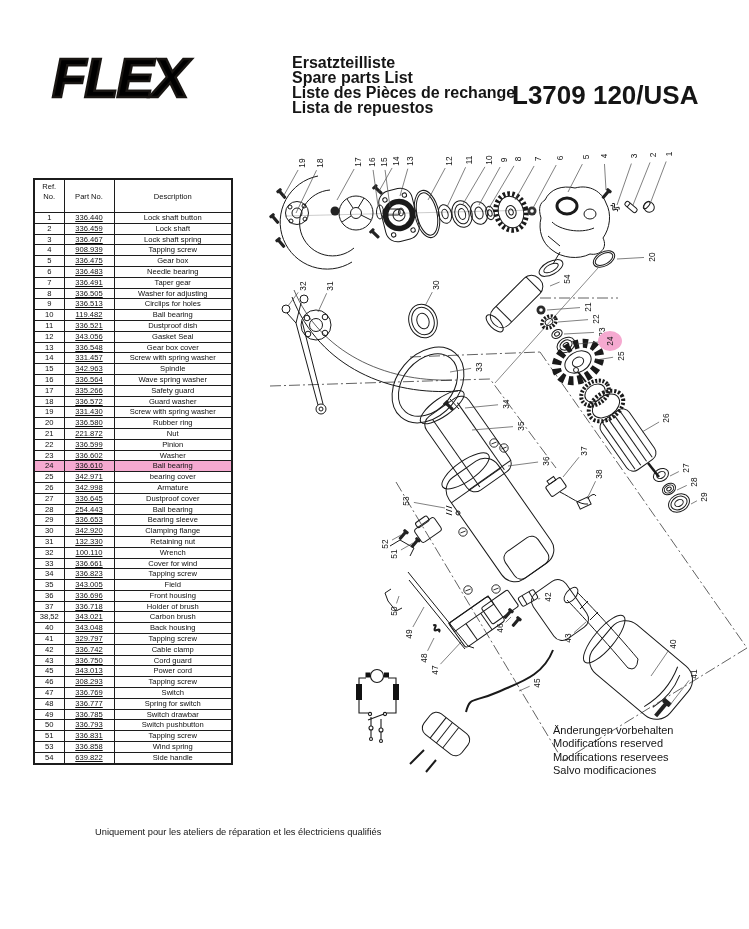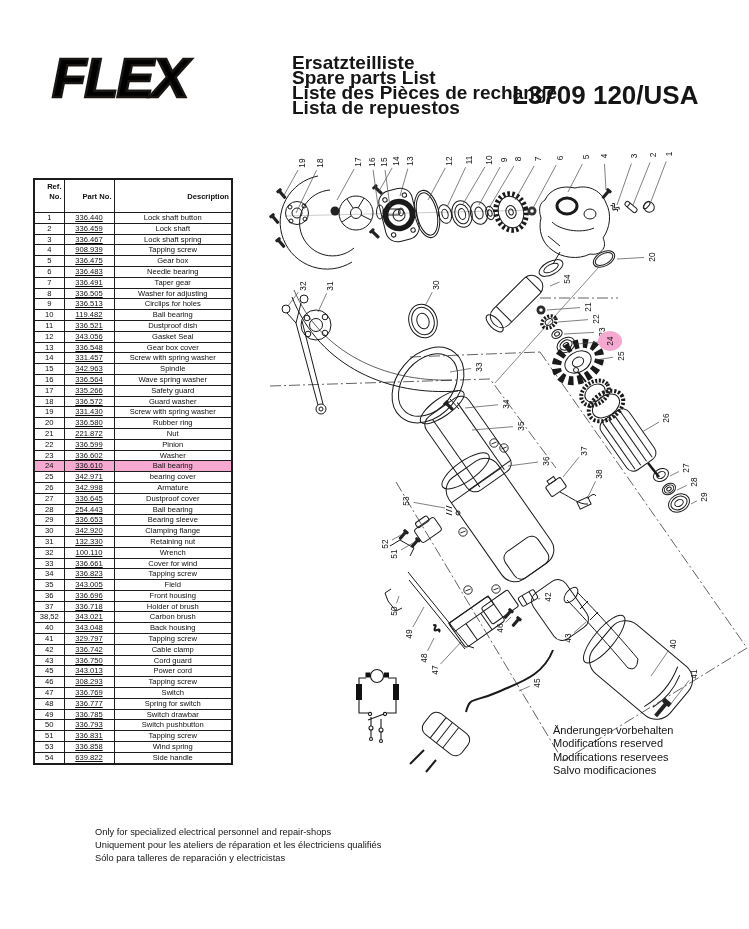--- a/index.html
+++ b/index.html
@@ -2,30 +2,30 @@
 <html><head>
 <meta charset="utf-8">
 <style>
   html,body{margin:0;padding:0;}
   body{width:749px;height:929px;position:relative;background:#ffffff;
        font-family:"Liberation Sans",sans-serif;color:#101010;overflow:hidden;}
 
   .logo{position:absolute;left:52px;top:50px;font-size:56px;line-height:1;
         font-weight:bold;font-style:italic;letter-spacing:-2px;color:#000000;
         -webkit-text-stroke:2.5px #181512;}
-  .titleblock{position:absolute;left:292px;top:55px;font-size:19px;font-weight:bold;
+  .titleblock{position:absolute;left:292px;top:55px;font-size:16px;font-weight:bold;
         line-height:15px;color:#151515;}
   .model{position:absolute;left:512px;top:80px;font-size:26px;font-weight:bold;color:#151515;}
 
   .tablewrap{position:absolute;left:33px;top:178px;}
   table.parts{border-collapse:collapse;table-layout:fixed;border:2px solid #1c1c1c;
         font-size:7.6px;}
   table.parts th,table.parts td{border:1px solid #1c1c1c;padding:0 2px;height:9.7px;
         line-height:9.8px;white-space:nowrap;overflow:hidden;font-weight:normal;}
-  table.parts th{font-weight:bold;height:22px;vertical-align:bottom;text-align:right;
+  table.parts th{font-weight:normal;height:22px;vertical-align:bottom;text-align:center;
         line-height:10px;padding-bottom:10px;}
   col.c-ref{width:30px;} col.c-part{width:50px;} col.c-desc{width:118px;}
   table.parts td:nth-child(1){text-align:center;}
   table.parts td:nth-child(2){text-align:center;text-decoration:underline;}
   table.parts td:nth-child(3){text-align:center;}
   tr.hl td{background:#f5a9d0;}
 
   .footer-right{position:absolute;left:553px;top:724px;font-size:11px;line-height:13.4px;color:#151515;}
   .footer-bottom{position:absolute;left:95px;top:826px;font-size:9.3px;line-height:12.9px;color:#151515;}
 
@@ -818,16 +818,14 @@
 </svg>
 
 <div class="footer-right">
   <div>Änderungen vorbehalten</div>
   <div>Modifications reserved</div>
   <div>Modifications reservees</div>
   <div>Salvo modificaciones</div>
 </div>
 
 <div class="footer-bottom">
-  <div>Only for specialized electrical personnel and repair-shops</div>
   <div>Uniquement pour les ateliers de réparation et les électriciens qualifiés</div>
-  <div>Sólo para talleres de reparación y electricistas</div>
 </div>
 
 </body></html>

